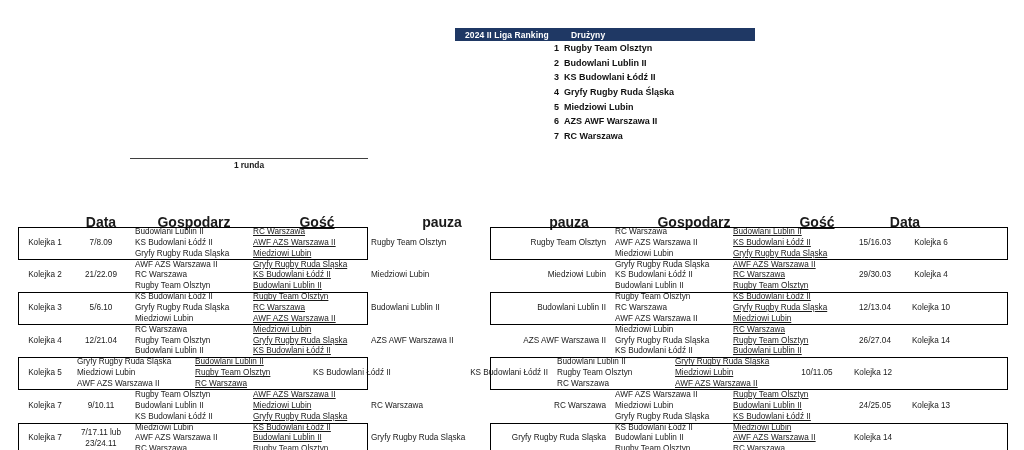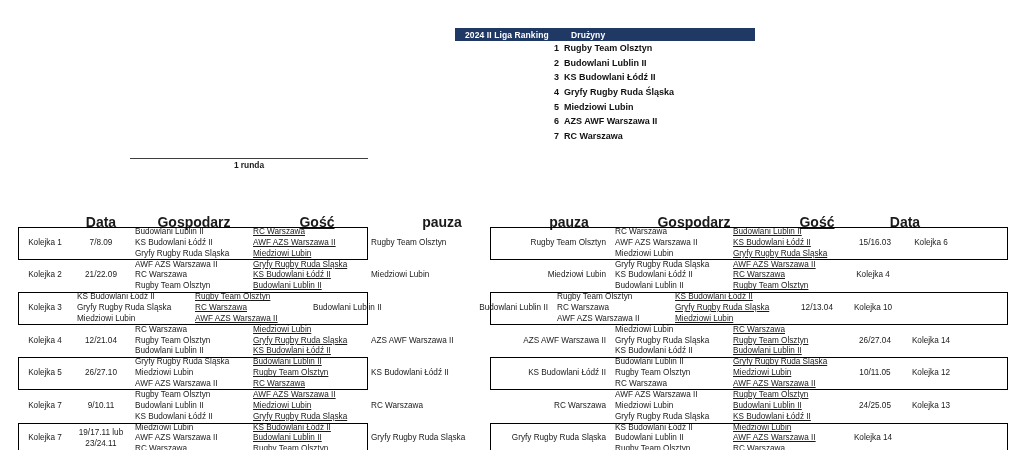--- a/index.html
+++ b/index.html
@@ -198,27 +198,33 @@
         <div class="cell c-host">
           <div class="ln">Gryfy Rugby Ruda Śląska</div>
           <div class="ln">KS Budowlani Łódź II</div>
           <div class="ln">Budowlani Lublin II</div>
         </div>
         <div class="cell c-guest">
           <div class="ln">AWF AZS Warszawa II</div>
           <div class="ln">RC Warszawa</div>
           <div class="ln">Rugby Team Olsztyn</div>
         </div>
+        <div class="cell single c-date">
+          <div class="ln">29/30.03</div>
+        </div>
         <div class="cell single c-kolejka">
           <div class="ln">Kolejka 4</div>
         </div>
       </div>
       <div class="kol-row">
         <div class="cell single c-kolejka">
           <div class="ln">Kolejka 3</div>
+        </div>
+        <div class="cell single c-date">
+          <div class="ln">5/6.10</div>
         </div>
         <div class="cell c-host">
           <div class="ln">KS Budowlani Łódź II</div>
           <div class="ln">Gryfy Rugby Ruda Śląska</div>
           <div class="ln">Miedziowi Lubin</div>
         </div>
         <div class="cell c-guest">
           <div class="ln">Rugby Team Olsztyn</div>
           <div class="ln">RC Warszawa</div>
           <div class="ln">AWF AZS Warszawa II</div>
@@ -285,23 +291,20 @@
           <div class="ln">26/27.04</div>
         </div>
         <div class="cell single c-kolejka">
           <div class="ln">Kolejka 14</div>
         </div>
       </div>
       <div class="kol-row">
         <div class="cell single c-kolejka">
           <div class="ln">Kolejka 5</div>
         </div>
-        <div class="cell single c-date">
-          <div class="ln">26/27.10</div>
-        </div>
         <div class="cell c-host">
           <div class="ln">Gryfy Rugby Ruda Śląska</div>
           <div class="ln">Miedziowi Lubin</div>
           <div class="ln">AWF AZS Warszawa II</div>
         </div>
         <div class="cell c-guest">
           <div class="ln">Budowlani Lublin II</div>
           <div class="ln">Rugby Team Olsztyn</div>
           <div class="ln">RC Warszawa</div>
         </div>
@@ -368,21 +371,21 @@
         </div>
         <div class="cell single c-kolejka">
           <div class="ln">Kolejka 13</div>
         </div>
       </div>
       <div class="kol-row">
         <div class="cell single c-kolejka">
           <div class="ln">Kolejka 7</div>
         </div>
         <div class="cell single c-date">
-          <div class="ln">19/17.11 lub</div>
+          <div class="ln">7/17.11 lub</div>
           <div class="ln">23/24.11</div>
         </div>
         <div class="cell c-host">
           <div class="ln">Miedziowi Lubin</div>
           <div class="ln">AWF AZS Warszawa II</div>
           <div class="ln">RC Warszawa</div>
         </div>
         <div class="cell c-guest">
           <div class="ln">KS Budowlani Łódź II</div>
           <div class="ln">Budowlani Lublin II</div>

